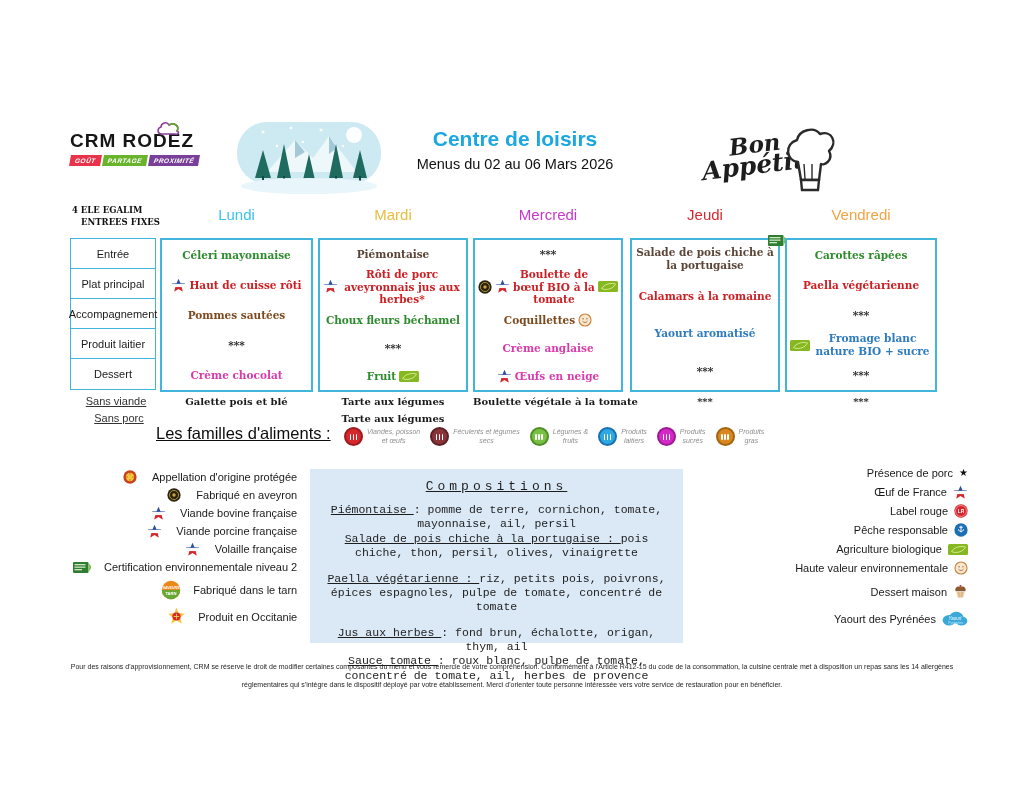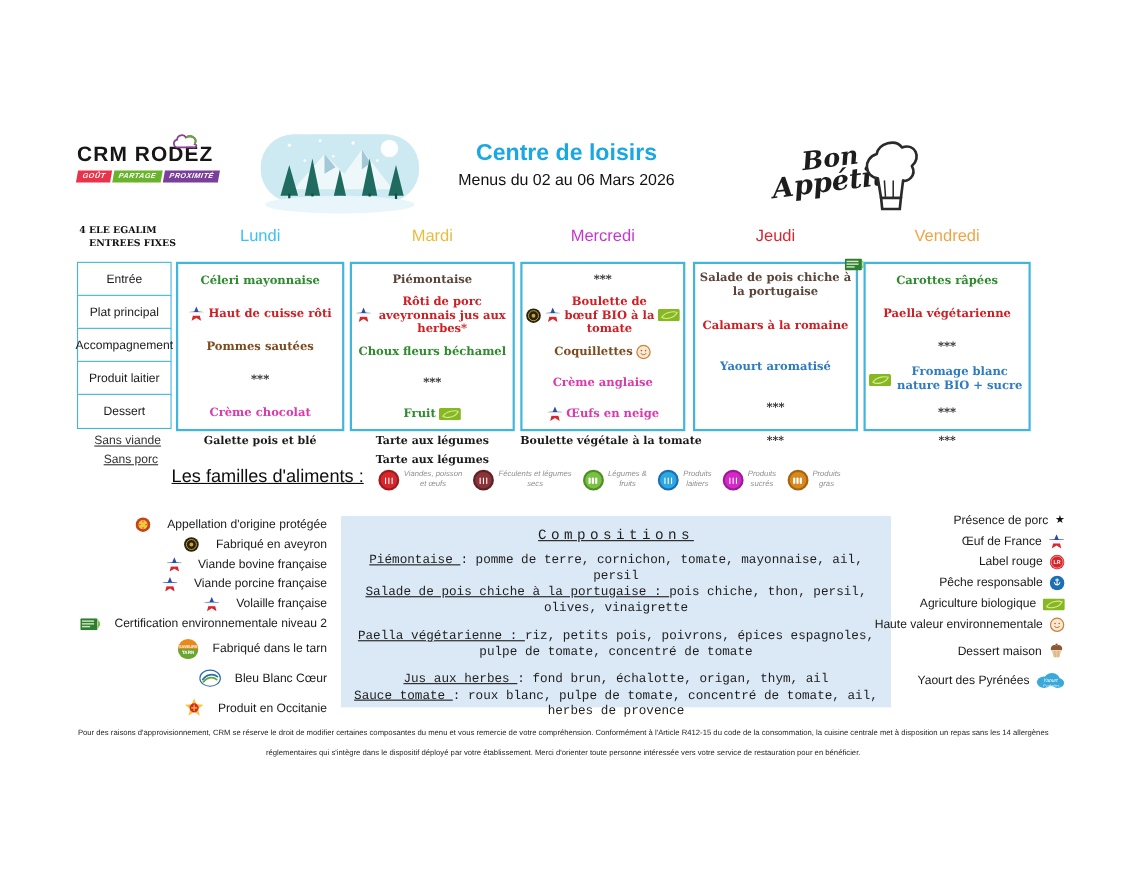--- a/index.html
+++ b/index.html
@@ -62,21 +62,21 @@
   
   .left-legend{position:absolute;left:72px;top:470px;display:flex;flex-direction:column;gap:4px;align-items:flex-end;}
   .ll-item{display:flex;align-items:center;gap:12px;font-size:11px;height:14px;}
   .ll-item.big{height:23px;}
   .ll-item .ic{width:20px;justify-content:center;}
   .right-legend{position:absolute;right:56px;top:466px;display:flex;flex-direction:column;gap:4.5px;align-items:flex-end;}
   .rl-item{display:flex;align-items:center;gap:6px;font-size:11px;height:14.5px;}
   .rl-item.big{height:23px;}
 
   
-  .comp-box{position:absolute;left:310px;top:469px;width:500px;height:174px;background:var(--comp-bg);
+  .comp-box{position:absolute;left:310px;top:469px;width:373px;height:174px;background:var(--comp-bg);
             font-family:"Liberation Mono",monospace;color:#1d1d1d;padding:10px 8px;box-sizing:border-box;}
   .comp-title{text-align:center;font-size:13px;letter-spacing:4px;text-decoration:underline;margin-bottom:9px;}
   .comp-entry{text-align:center;font-size:11.5px;line-height:1.25;}
   .comp-entry.gap{margin-top:11px;}
   .comp-term{text-decoration:underline;}
 
   .footer-line{position:absolute;left:0;width:100%;text-align:center;font-size:7px;color:#1d1d1d;}
   .f1{top:663px;} .f2{top:681px;}
 
   
@@ -518,30 +518,20 @@
           <svg width="20" height="20" viewBox="0 0 24 24">
             <circle cx="12" cy="12" r="11" fill="#e8891a"></circle>
             <path d="M1 12 h22 a11 11 0 0 1 -22 0 Z" fill="#67a832"></path>
             <text x="12" y="10.5" font-size="4.2" fill="#fff" text-anchor="middle" font-weight="bold" font-family="sans-serif">SAVEURS</text>
             <text x="12" y="17.5" font-size="5" fill="#fff" text-anchor="middle" font-weight="bold" font-family="sans-serif">TARN</text>
           </svg>
         </span>
         <span class="ll-label">Fabriqué dans le tarn</span>
       </div>
       <div class="ll-item big">
-        <span class="ic ic-bleu-blanc-coeur">
-          <svg width="21" height="17" viewBox="0 0 30 24">
-            <ellipse cx="15" cy="12" rx="14" ry="11" fill="#fff" stroke="#2b6cb0" stroke-width="1.6"></ellipse>
-            <path d="M5 14 C10 6 20 6 25 10" stroke="#2b6cb0" stroke-width="2.4" fill="none" stroke-linecap="round"></path>
-            <path d="M6 17 C11 10 20 10 24 14" stroke="#67a832" stroke-width="2.4" fill="none" stroke-linecap="round"></path>
-          </svg>
-        </span>
-        <span class="ll-label">Bleu Blanc Cœur</span>
-      </div>
-      <div class="ll-item big">
         <span class="ic ic-produit-en-occitanie">
           <svg width="19" height="19" viewBox="0 0 24 24">
             <path d="M12 1 L14.8 8 L22.6 8.4 L16.6 13.4 L18.6 21 L12 16.8 L5.4 21 L7.4 13.4 L1.4 8.4 L9.2 8 Z" fill="#f5c53a"></path>
             <circle cx="12" cy="12" r="5.2" fill="#d7262c"></circle>
             <path d="M12 8.5 v7 M8.5 12 h7" stroke="#f5c53a" stroke-width="1.3"></path>
           </svg>
         </span>
         <span class="ll-label">Produit en Occitanie</span>
       </div>
     </div>

